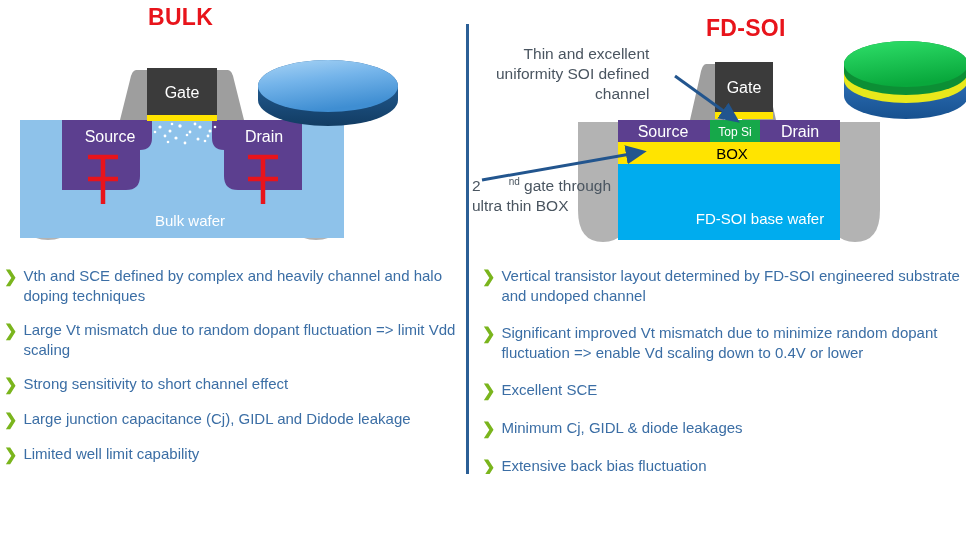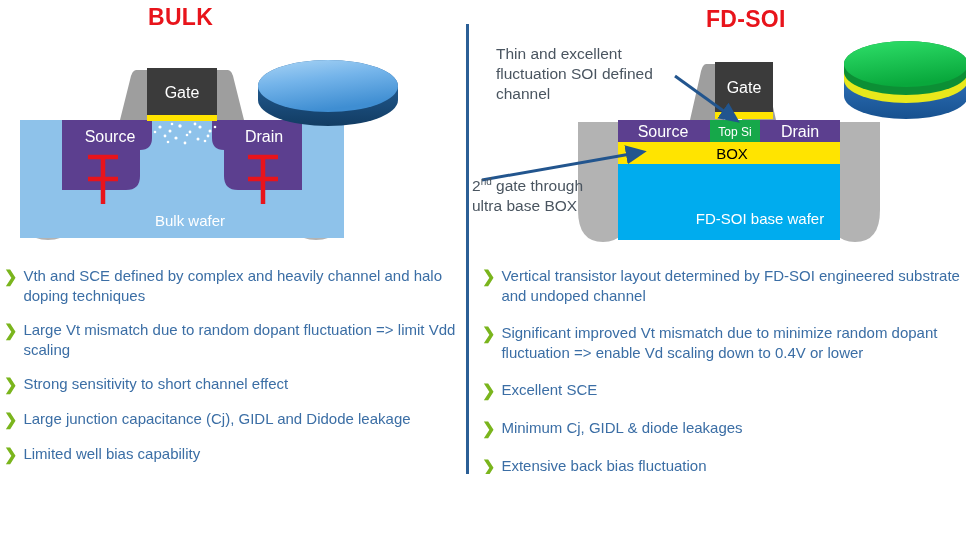--- a/index.html
+++ b/index.html
@@ -19,21 +19,21 @@
   
   .panel-title {
     position: absolute;
     font-size: 23px;
     font-weight: bold;
     color: #e8141b;
     letter-spacing: 0.3px;
     white-space: nowrap;
   }
   #title-bulk  { left: 148px; top: 4px; }
-  #title-fdsoi { left: 706px; top: 6px; }
+  #title-fdsoi { left: 706px; top: 15px; }
 
   
   #divider {
     position: absolute;
     left: 466px;
     top: 24px;
     width: 3px;
     height: 518px;
     background: #2b5f96;
   }
@@ -42,29 +42,29 @@
   .diagram { position: absolute; }
   #diagram-bulk  { left: 0px;   top: 28px; width: 460px; height: 230px; }
   #diagram-fdsoi { left: 470px; top: 28px; width: 496px; height: 230px; }
 
   
   .annotation {
     position: absolute;
     font-size: 15.5px;
     color: #4a5560;
     line-height: 1.28;
-    text-align: left;
+    text-align: right;
     white-space: nowrap;
   }
   #anno-channel { left: 496px; top: 44px; }
   #anno-backgate {
     left: 472px; top: 176px;
     text-align: left;
   }
-  .annotation sup { font-size: 10px; vertical-align: super; }
+  .annotation sup { font-size: 10px; vertical-align: super; margin-left: 28px; }
 
   
   .bullets {
     position: absolute;
     top: 266px;
   }
   #bullets-left  { left: 4px;   width: 456px; }
   #bullets-right { left: 482px; width: 480px; }
 
   .bullet {
@@ -262,27 +262,27 @@
         <path d="M 374 68 A 62 23 0 0 0 498 68 L 498 46 A 62 23 0 0 0 374 46 Z" fill="url(#soiSide)"></path>
         <path d="M 374 52 A 62 23 0 0 0 498 52 L 498 43 A 62 23 0 0 0 374 43 Z" fill="#e8e81c"></path>
         <path d="M 374 44 A 62 23 0 0 0 498 44 L 498 36 A 62 23 0 0 0 374 36 Z" fill="#0c8f35"></path>
         <ellipse cx="436" cy="36" rx="62" ry="23" fill="url(#soiTop)"></ellipse>
       </g>
     </svg>
   </div>
 
   <div class="annotation" id="anno-channel">
     <div>Thin and excellent</div>
-    <div>fluctuation SOI defined</div>
+    <div>uniformity SOI defined</div>
     <div>channel</div>
   </div>
 
   <div class="annotation" id="anno-backgate">
     <div><span>2</span><sup>nd</sup><span> gate through</span></div>
-    <div>ultra base BOX</div>
+    <div>ultra thin BOX</div>
   </div>
 
   <div class="bullets" id="bullets-left">
     <div class="bullet">
       <span class="bullet-marker">❯</span>
       <span class="bullet-text">Vth and SCE defined by complex and heavily channel and halo doping techniques</span>
     </div>
     <div class="bullet">
       <span class="bullet-marker">❯</span>
       <span class="bullet-text">Large Vt mismatch due to random dopant fluctuation =&gt; limit Vdd scaling</span>
@@ -290,21 +290,21 @@
     <div class="bullet">
       <span class="bullet-marker">❯</span>
       <span class="bullet-text">Strong sensitivity to short channel effect</span>
     </div>
     <div class="bullet">
       <span class="bullet-marker">❯</span>
       <span class="bullet-text">Large junction capacitance (Cj), GIDL and Didode leakage</span>
     </div>
     <div class="bullet">
       <span class="bullet-marker">❯</span>
-      <span class="bullet-text">Limited well bias capability</span>
+      <span class="bullet-text">Limited well limit capability</span>
     </div>
   </div>
 
   <div class="bullets" id="bullets-right">
     <div class="bullet">
       <span class="bullet-marker">❯</span>
       <span class="bullet-text">Vertical transistor layout determined by FD-SOI engineered substrate and undoped channel</span>
     </div>
     <div class="bullet">
       <span class="bullet-marker">❯</span>

